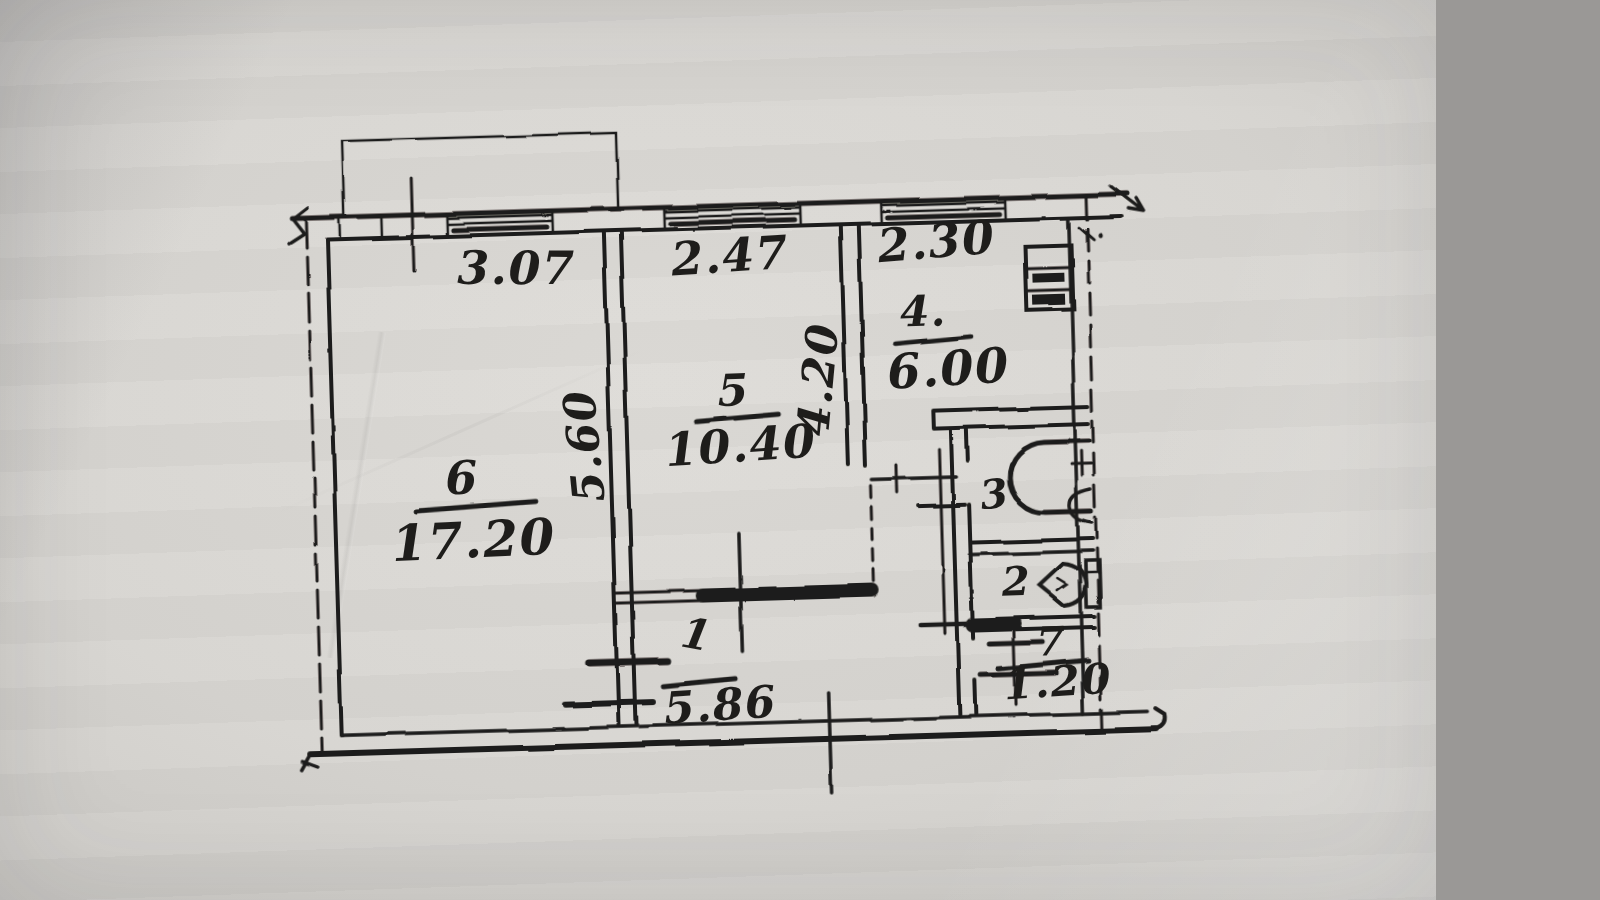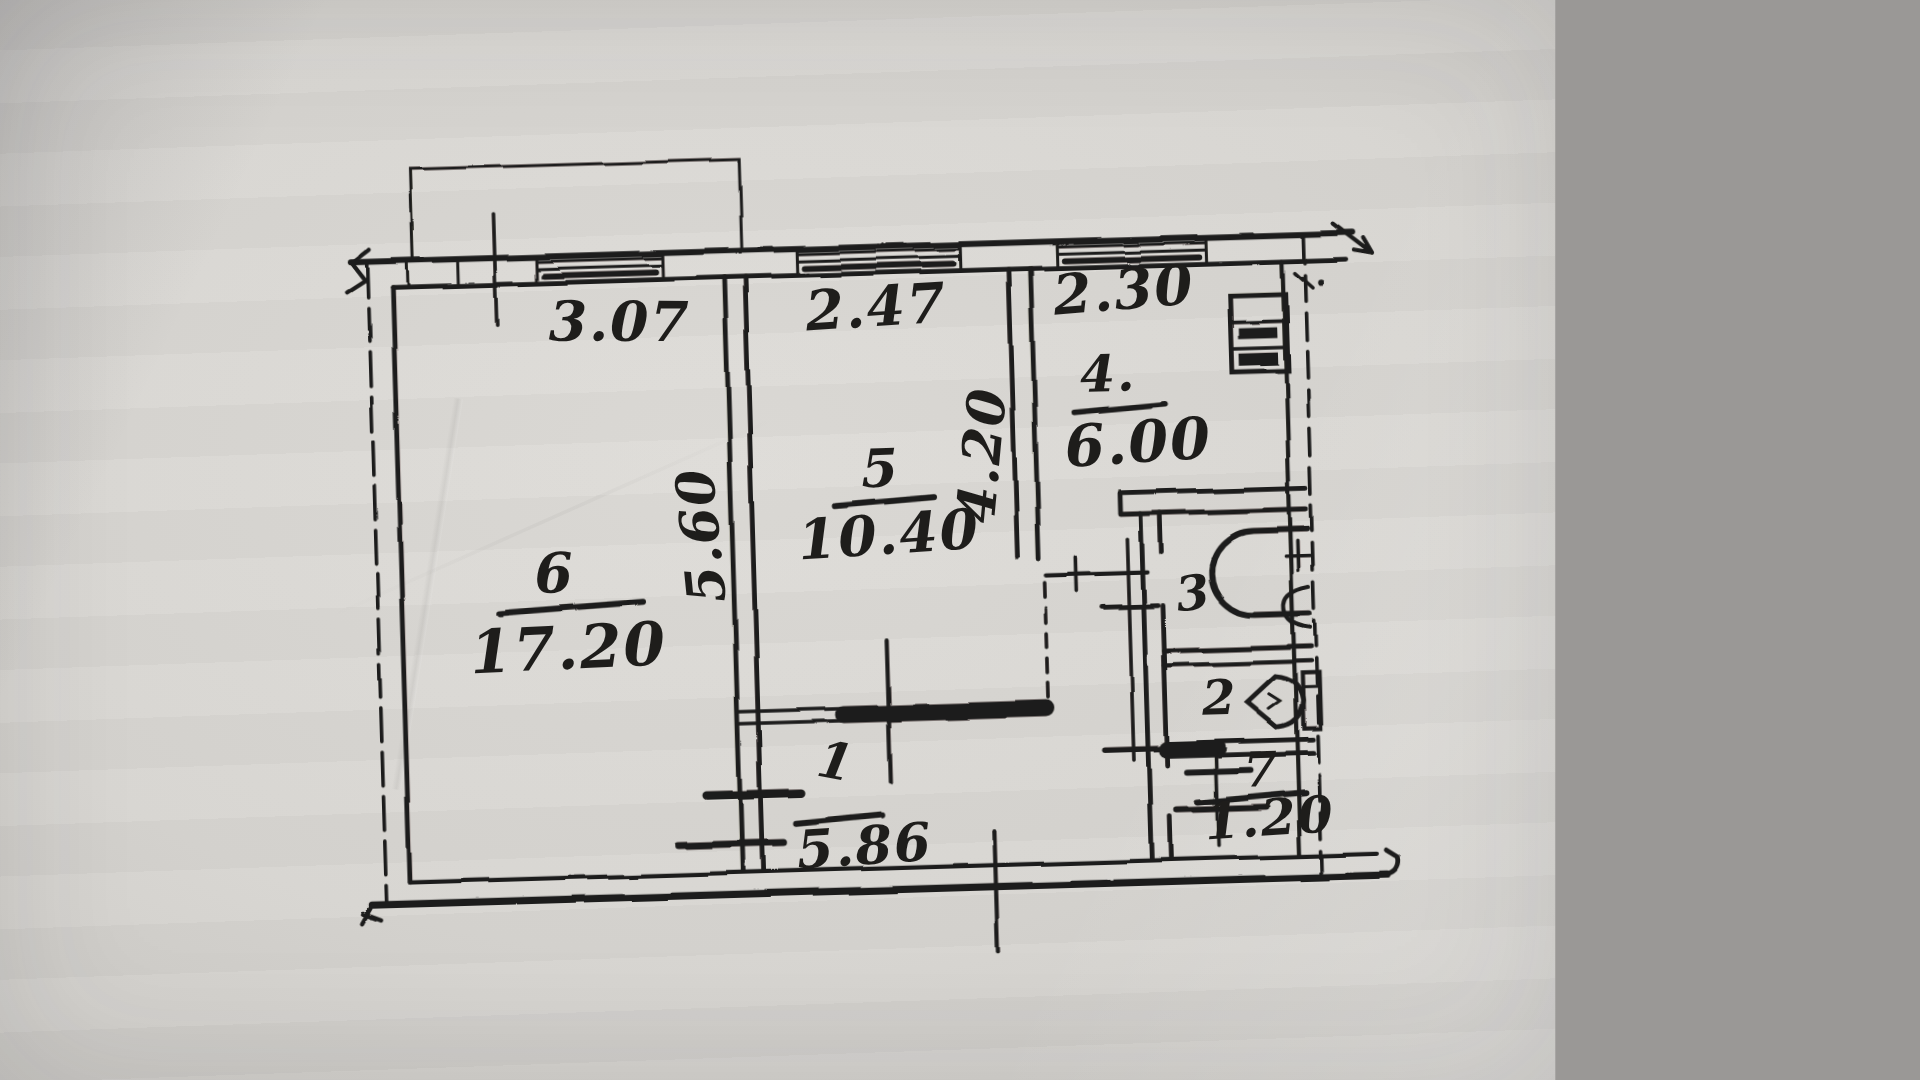--- a/index.html
+++ b/index.html
@@ -1,17 +1,17 @@
 <!DOCTYPE html>
 <html><head>
 <meta charset="utf-8">
 <style>
   html,body{margin:0;padding:0;background:#9a9896;}
   .photo{
-    position:relative;width:1296px;height:900px;overflow:hidden;
+    position:relative;width:1436px;height:900px;overflow:hidden;
     background:
       linear-gradient(115deg, rgba(70,70,78,0.16) 0%, rgba(70,70,78,0.0) 16%),
       linear-gradient(295deg, rgba(255,255,255,0.20) 0%, rgba(255,255,255,0.0) 28%),
       repeating-linear-gradient(178deg, rgba(0,0,0,0.018) 0 42px, rgba(255,255,255,0.022) 42px 86px),
       radial-gradient(1250px 760px at 46% 42%, #dedcd8 0%, #d7d5d1 55%, #c9c7c3 100%);
   }
   .photo::after{
     content:"";position:absolute;inset:0;
     box-shadow:inset 0 0 120px rgba(40,40,46,0.12);
     pointer-events:none;

